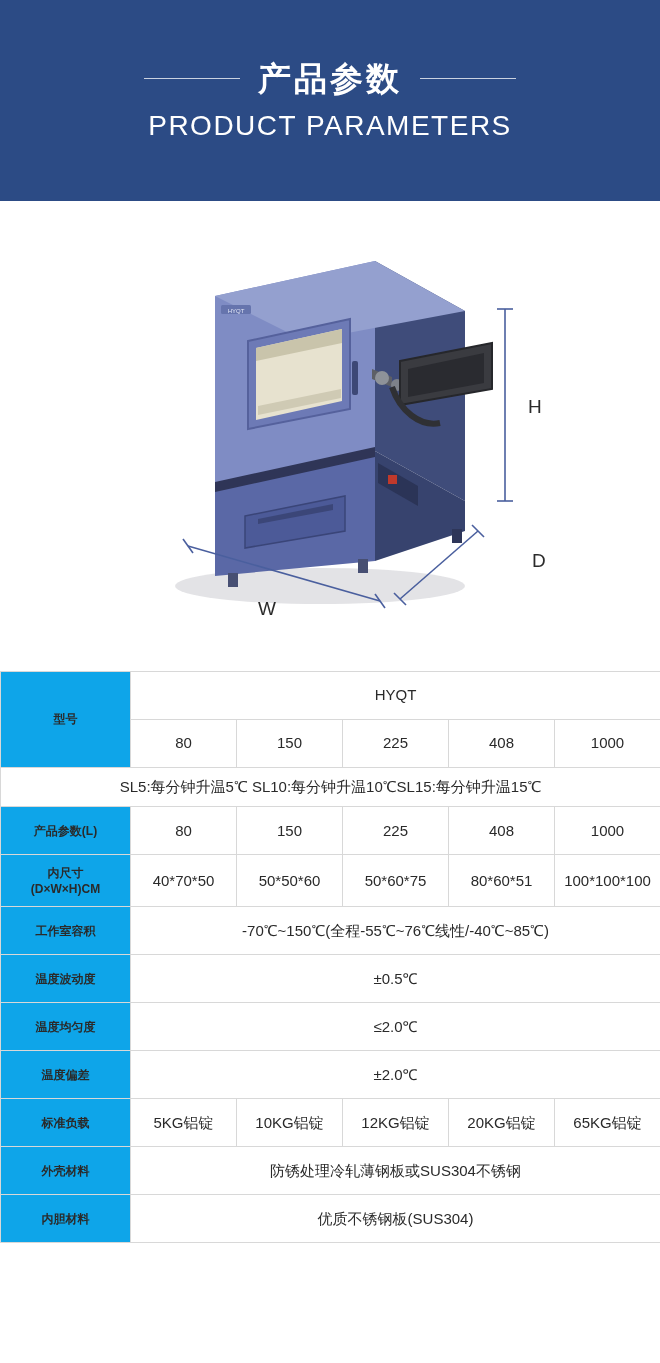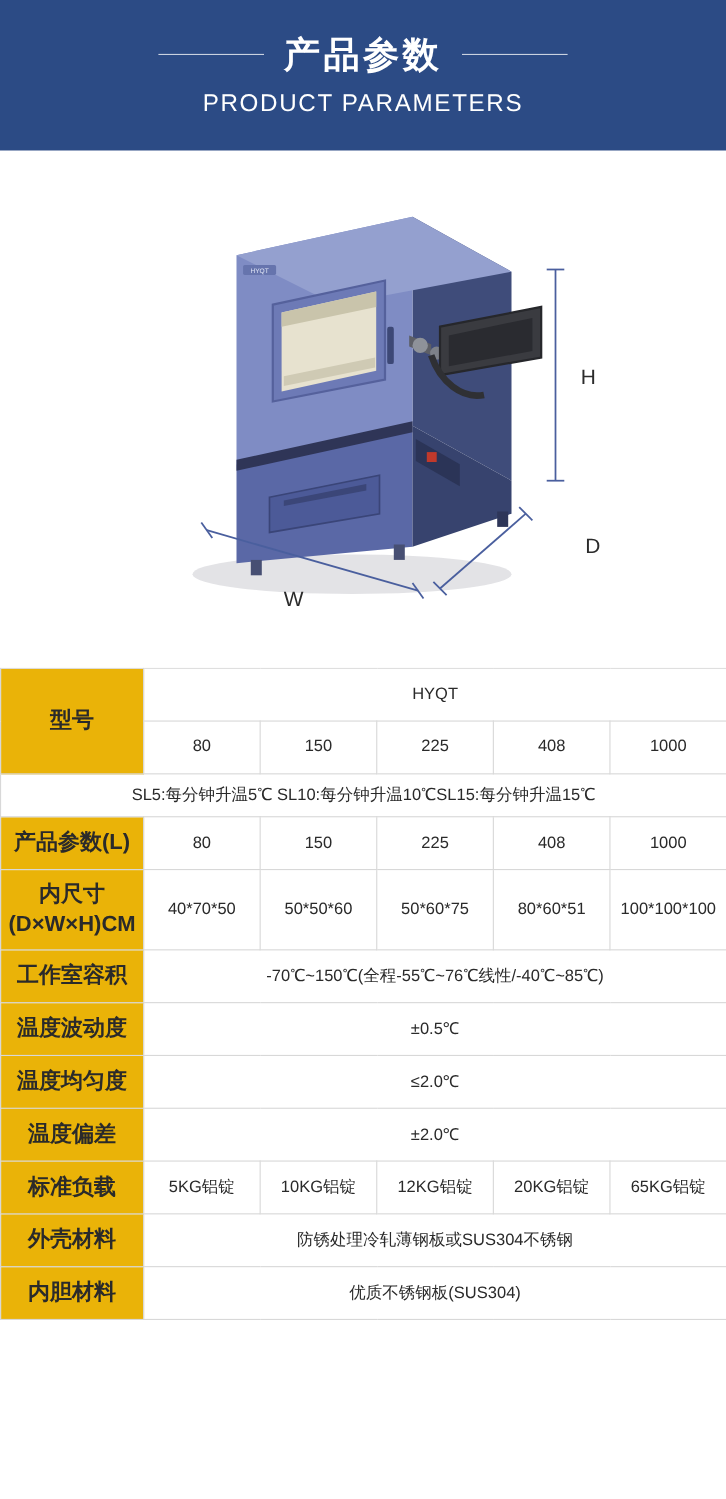--- a/index.html
+++ b/index.html
@@ -10,21 +10,21 @@
   }
   body {
     width: 660px;
     font-family: "Liberation Sans", sans-serif;
     color: #222;
   }
   
   .banner {
     position: relative;
     background: #2c4b85;
-    height: 137px;
+    height: 201px;
     display: flex;
     flex-direction: column;
     align-items: center;
     justify-content: center;
     color: #ffffff;
     overflow: hidden;
   }
   .banner-title-row {
     display: flex;
     align-items: center;
@@ -37,21 +37,21 @@
     background: rgba(255,255,255,0.75);
   }
   .banner-title-cn {
     font-size: 33px;
     font-weight: bold;
     letter-spacing: 3px;
     line-height: 1.2;
   }
   .banner-title-en {
     margin-top: 12px;
-    font-size: 22px;
+    font-size: 28px;
     letter-spacing: 1.5px;
     font-weight: normal;
   }
 
   
   .product-area {
     position: relative;
     height: 470px;
     background: #ffffff;
   }
@@ -67,24 +67,24 @@
   table.spec td {
     border: 1px solid #d8d8d8;
     text-align: center;
     vertical-align: middle;
     padding: 9px 4px;
     line-height: 1.35;
     color: #2a2a2a;
   }
   td.label {
     width: 130px;
-    background: #eab308;
+    background: #0ea5e9;
     color: #1d3a6b;
     font-weight: bold;
-    font-size: 20px;
+    font-size: 12px;
   }
   td.val { font-size: 15px; }
   .row-tall td { height: 52px; }
   .row-mid td { height: 48px; }
   .small { font-size: 14px; }
 </style>
 </head>
 <body>
 
 <div class="banner">

